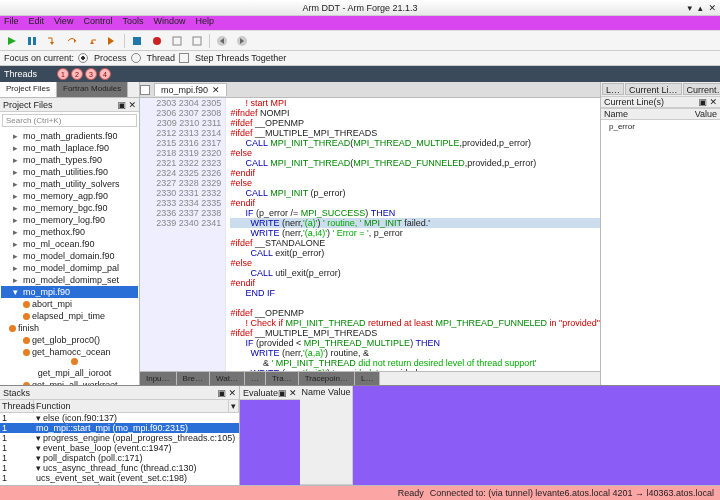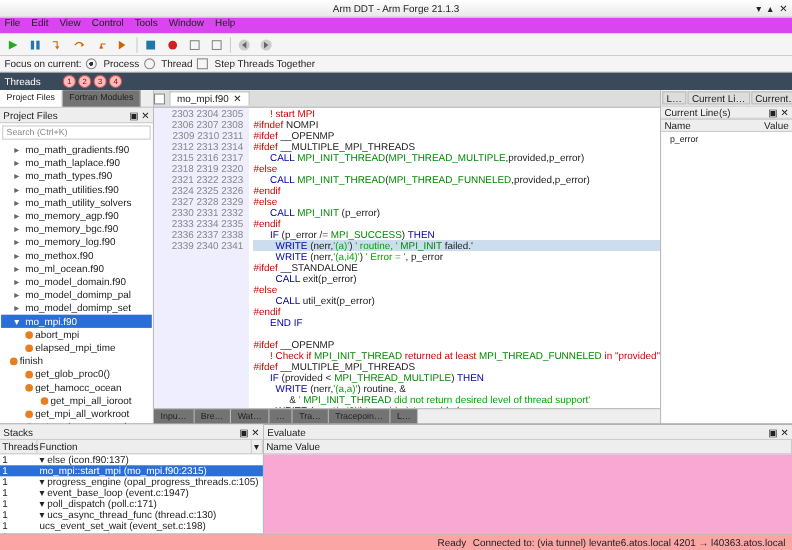--- a/index.html
+++ b/index.html
@@ -43,21 +43,21 @@
 .str{color:#0a0}
 .hl{background:#cde}
 .bottabs{height:14px;background:#eee;border-top:1px solid #bbb;display:flex}
 .rightcol{width:120px;display:flex;flex-direction:column;border-left:1px solid #bbb;background:#fff}
 .rtabs{height:14px;display:flex;background:#eee;font-size:7px;gap:1px;padding:1px}
 .rtab{background:#ddd;padding:1px 3px;border:1px solid #bbb;white-space:nowrap}
 .rhdr{height:12px;background:#eee;border:1px solid #ccc;border-left:0;border-right:0;padding:0 3px;font-size:8px;display:flex;justify-content:space-between}
 .rbody{flex:1;padding:2px 8px;font-size:8px}
 .bottom{height:100px;display:flex;border-top:1px solid #888}
 .bl{width:240px;border-right:1px solid #bbb;display:flex;flex-direction:column;background:#fff}
-.br{flex:1;display:flex;flex-direction:column;background:#f9a8d4}
+.br{flex:1;display:flex;flex-direction:row;background:#8b5cf6}
 .stackgrid{flex:1;overflow:auto;font-size:7px;line-height:10px}
 .stackhdr{display:flex;background:#eee;border-bottom:1px solid #ccc}
 .stackhdr div{padding:1px 2px;border-right:1px solid #ccc}
 .srow{display:flex;padding-left:2px;white-space:nowrap}
 .srow.sel{background:#2a6ed8;color:#fff}
 .srow.sel *{color:#fff}
 .status{height:15px;background:#fca5a5;border-top:1px solid #bbb;display:flex;align-items:center;justify-content:flex-end;padding:0 6px;font-size:8px;gap:6px}
 svg{display:block}
 .sq{width:10px;height:10px;background:#fff;border:1px solid #888}
 </style>
@@ -251,21 +251,21 @@
           <span>finish</span>
         </div>
         <div class="trow" style="padding-left: 22px;">
           <span class="dot"></span>
           <span>get_glob_proc0()</span>
         </div>
         <div class="trow" style="padding-left: 22px;">
           <span class="dot"></span>
           <span>get_hamocc_ocean</span>
         </div>
-        <div class="trow" style="padding-left: 36px;">
+        <div class="trow" style="padding-left: 10px; flex-direction: column;">
           <span class="dot"></span>
           <span>get_mpi_all_ioroot</span>
         </div>
         <div class="trow" style="padding-left: 22px;">
           <span class="dot"></span>
           <span>get_mpi_all_workroot</span>
         </div>
         <div class="trow" style="padding-left: 22px;">
           <span class="dot"></span>
           <span>get_mpi_comm_work</span>

